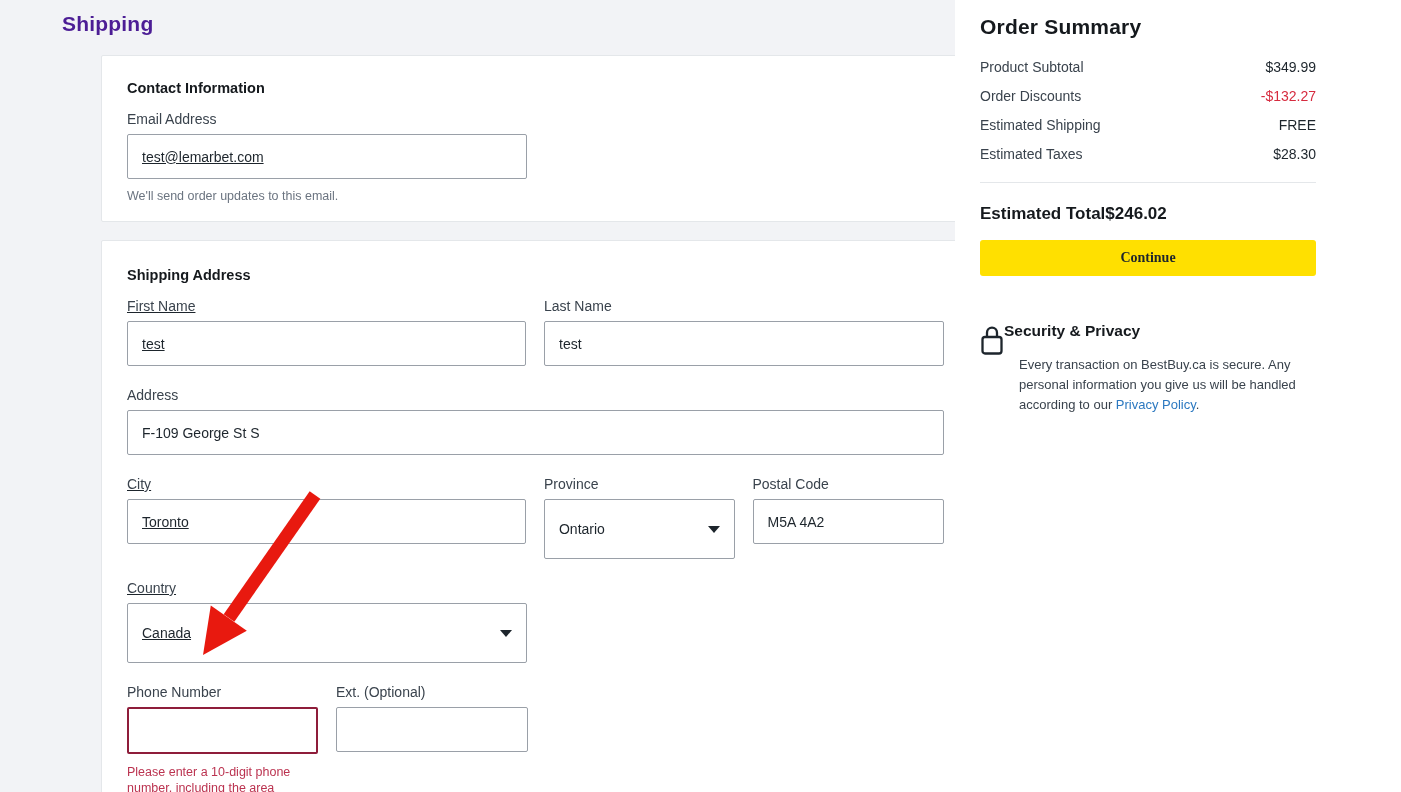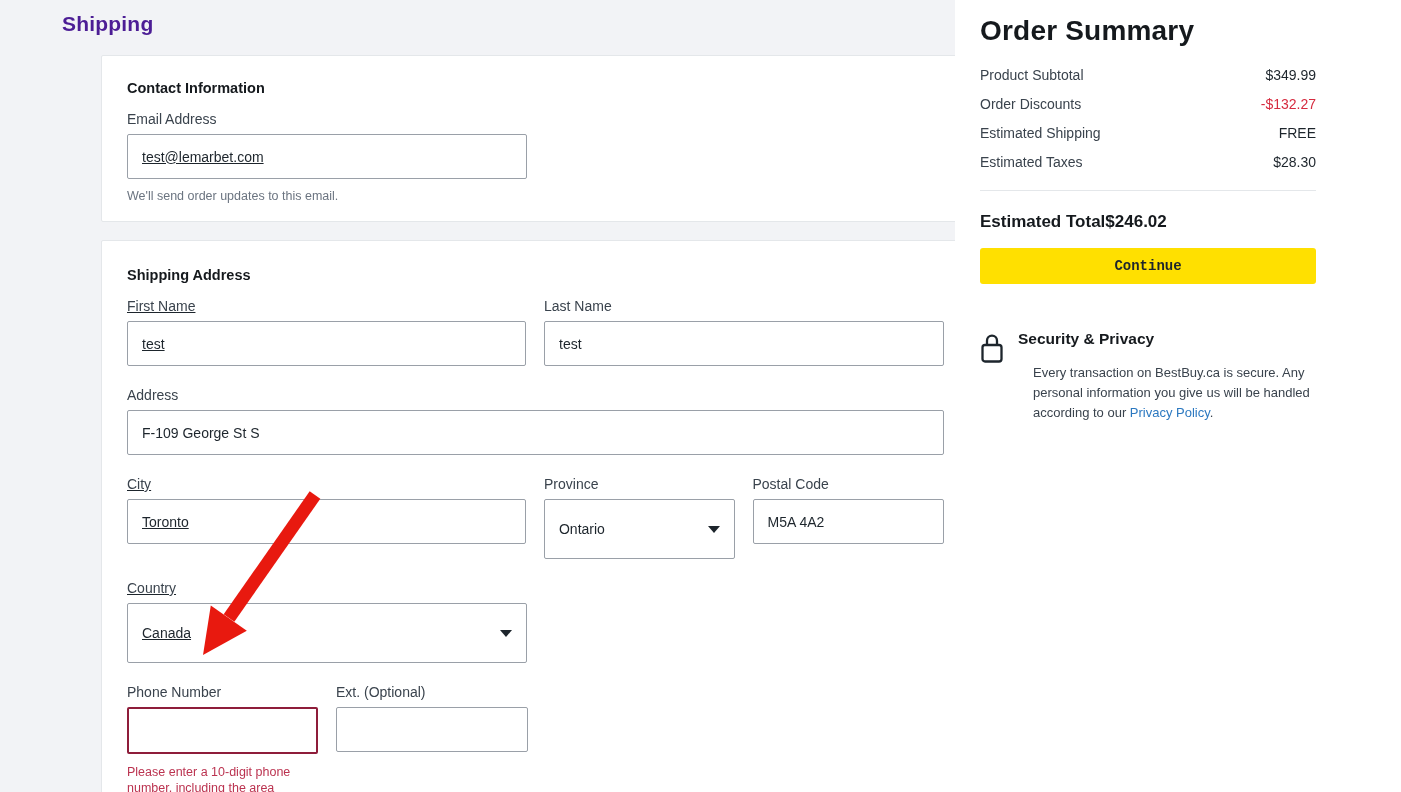--- a/index.html
+++ b/index.html
@@ -85,21 +85,21 @@
   .fw-192 { width: 192px; }
   .fw-full { width: 819px; }
 
   .summary-panel {
     position: absolute; left: 955px; top: 0;
     width: 446px; height: 792px;
     background: #ffffff;
     padding: 15px 85px 0 25px;
   }
   .summary-title {
-    font-size: 28px; font-weight: 700; color: #15191d;
+    font-size: 21px; font-weight: 700; color: #15191d;
     margin: 0 0 21px 0; letter-spacing: .2px;
   }
   .summary-row {
     display: flex; justify-content: space-between;
     font-size: 14px; color: #3a434d;
     margin-bottom: 14px; line-height: 15px;
   }
   .summary-row .value { color: #1d252c; }
   .summary-row .value.neg { color: #d62b3f; }
   .summary-divider {
@@ -107,25 +107,25 @@
     margin: 20px 0 21px 0;
   }
   .total-row {
     display: flex; justify-content: flex-start;
     font-size: 17px; font-weight: 700; color: #15191d;
     margin-bottom: 16px;
   }
   .continue-btn {
     display: block; width: 100%; height: 36px;
     background: #ffe000; border: none; border-radius: 3px;
-    font-family: Liberation Mono, monospace;
+    font-family: Liberation Serif, serif;
     font-size: 14px; font-weight: 700; color: #1d252c;
     cursor: pointer;
   }
-  .security-block { display: flex; gap: 14px; margin-top: 46px; }
+  .security-block { display: flex; margin-top: 46px; }
   .security-heading {
     font-size: 15.5px; font-weight: 700; color: #15191d;
     margin: 0 0 6px 0;
   }
   .security-body {
     margin: 15px; width: 292px;
     font-size: 13px; line-height: 20px; color: #3a434d;
   }
   .privacy-link { color: #2b78c0; text-decoration: none; cursor: pointer; }
 

